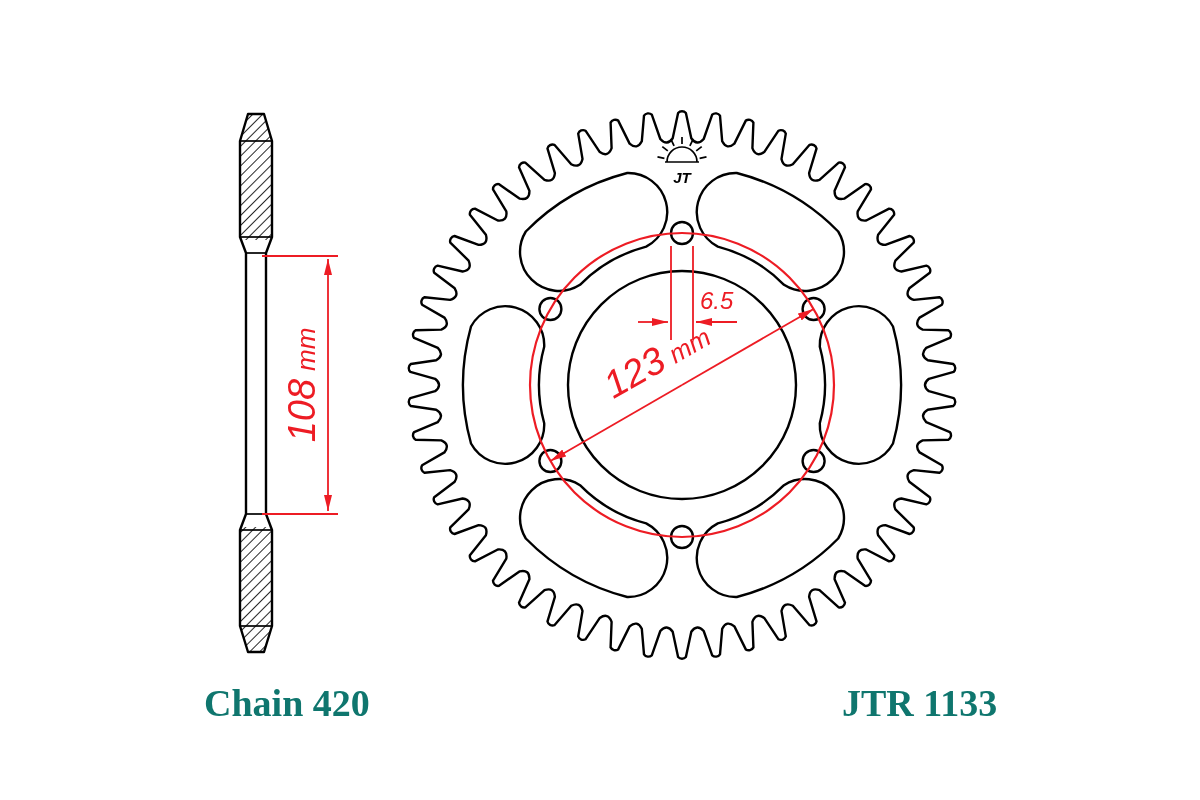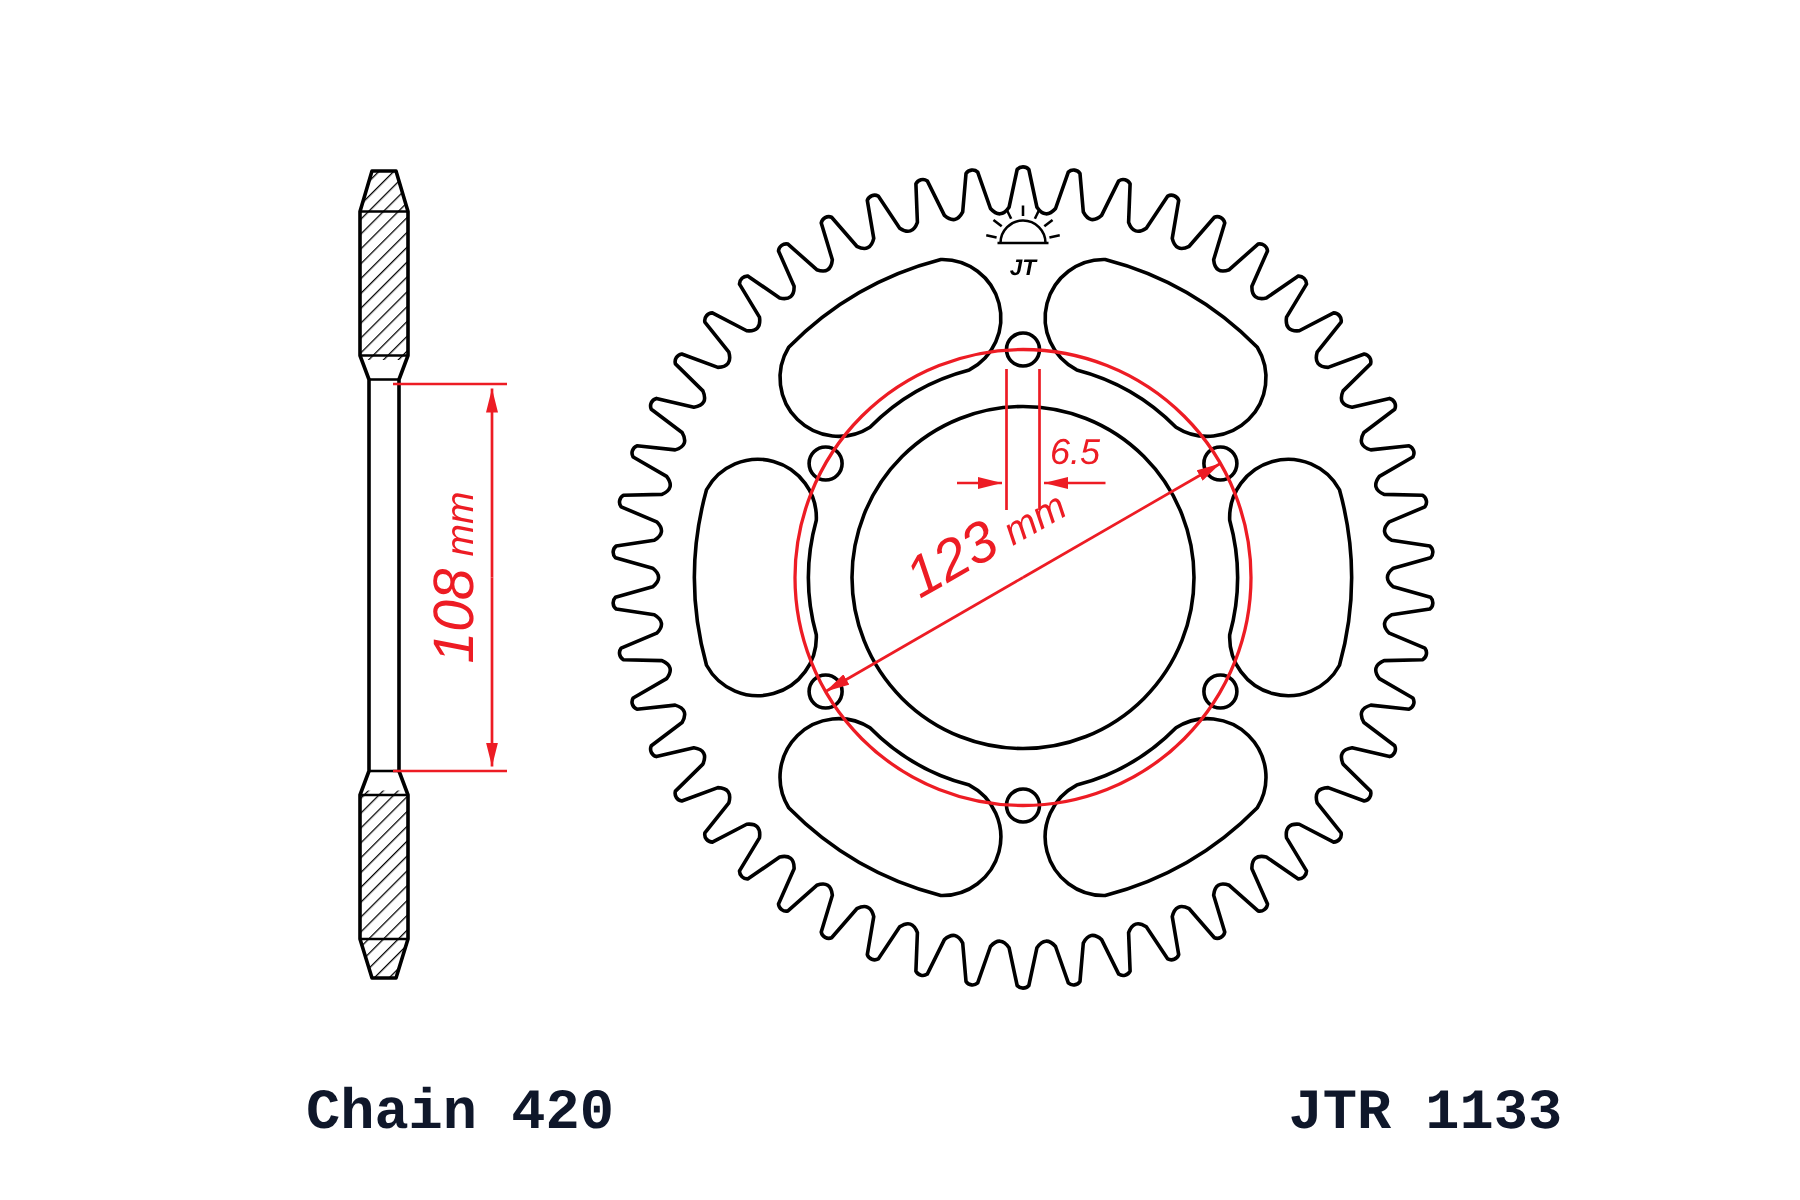--- a/index.html
+++ b/index.html
@@ -18,26 +18,26 @@
   
   .red{stroke:var(--dim,#ed1c24);stroke-width:1.8;fill:none;}
   .redc{stroke:var(--dim,#ed1c24);stroke-width:2.2;fill:none;}
   .dim-arrow{fill:var(--dim,#ed1c24);}
   .dim-text{fill:var(--dim,#ed1c24);font-style:italic;font-family:"Liberation Sans",sans-serif;}
   .dim-text.big{font-size:38px;}
   .dim-text.big .unit{font-size:26px;}
   .dim-text.small{font-size:24px;}
   .logo-jt{fill:#000;font-weight:bold;font-style:italic;font-size:15px;font-family:"Liberation Sans",sans-serif;}
   .bottom-label{
-    position:absolute;top:722px;
-    font-weight:bold;font-size:38px;color:#0f172a;line-height:1.1;
-    font-family:Liberation Mono, monospace;white-space:nowrap;
+    position:absolute;top:683px;
+    font-weight:bold;font-size:38px;color:#0f766e;line-height:1.1;
+    font-family:Liberation Serif, serif;white-space:nowrap;
   }
   .chain-pos{left:204px;}
-  .part-pos{left:842px;margin-left:17px;}
+  .part-pos{left:842px;}
 </style>
 </head>
 <body>
 
 <div class="canvas">
 
   <svg width="1200" height="800" viewBox="0 0 1200 800">
     <defs id="defs">
       <pattern id="hatch" width="7" height="7" patternUnits="userSpaceOnUse" patternTransform="rotate(45)">
         <line x1="0" y1="0" x2="0" y2="7" class="hatch-line"></line>

